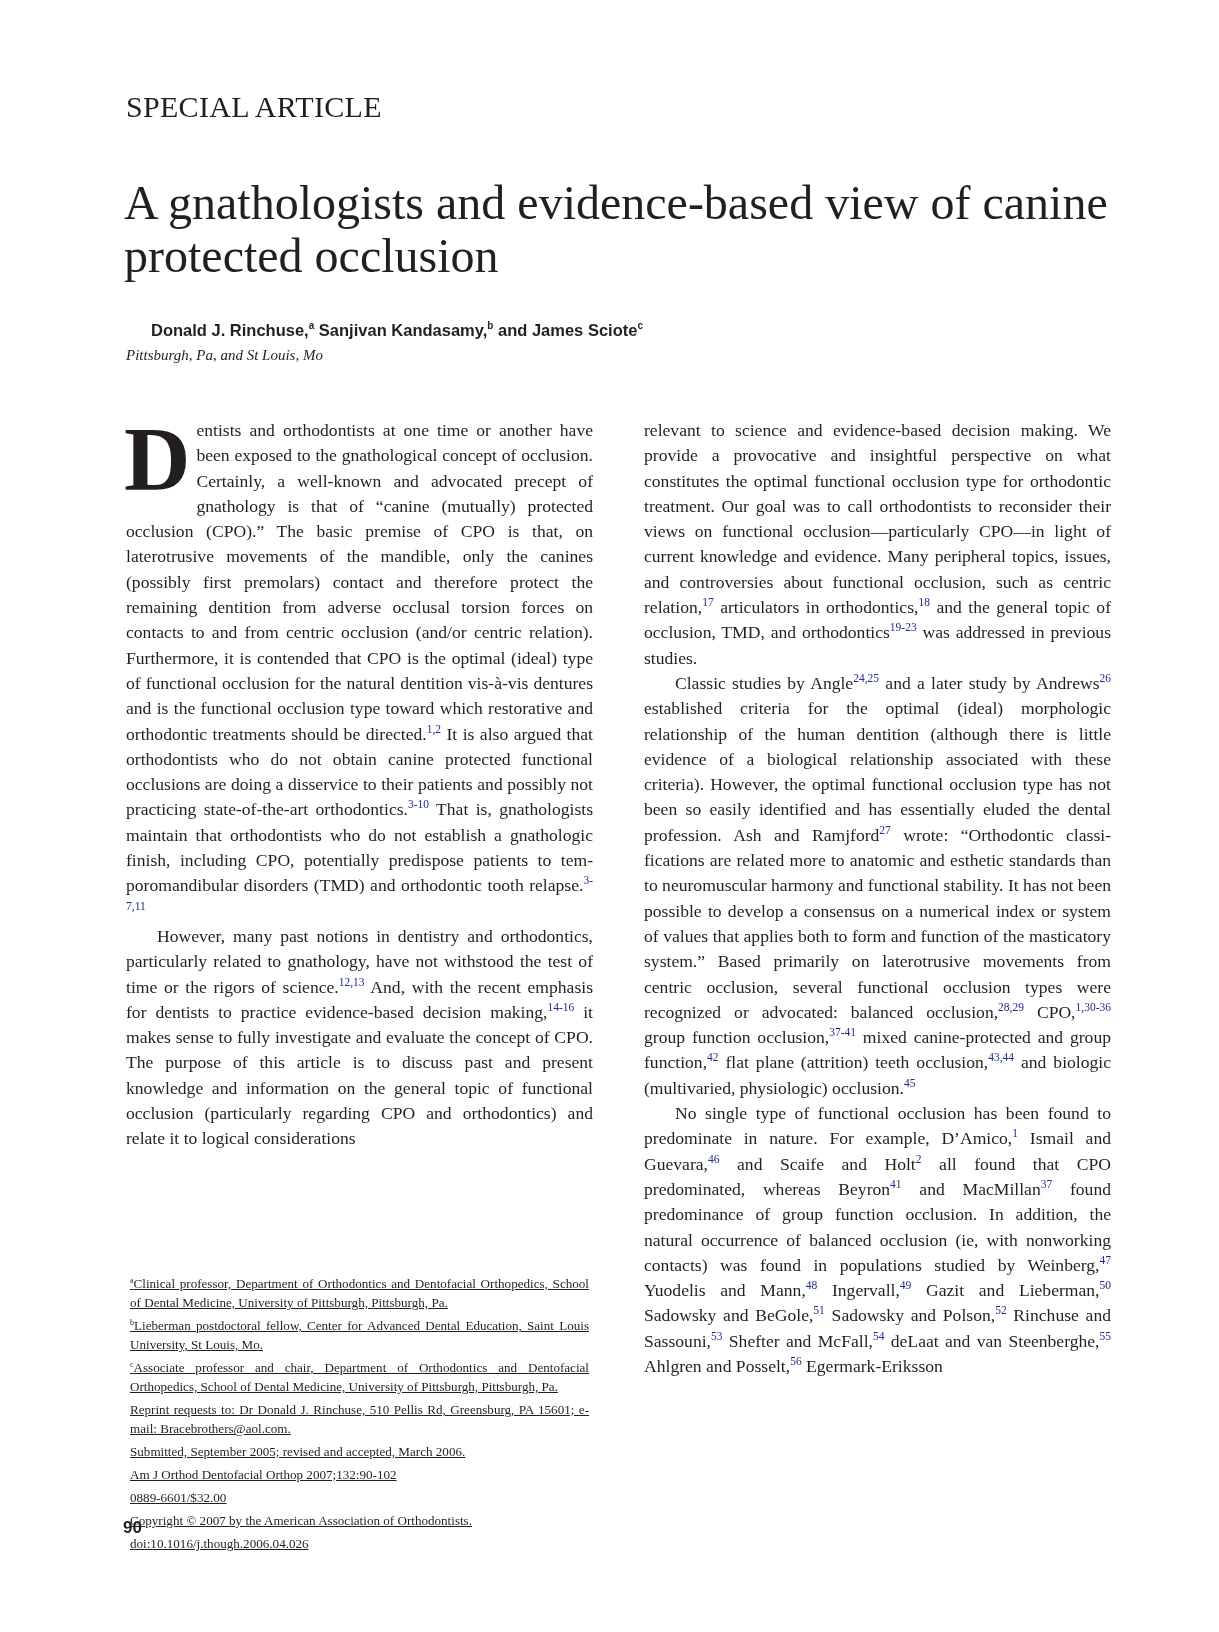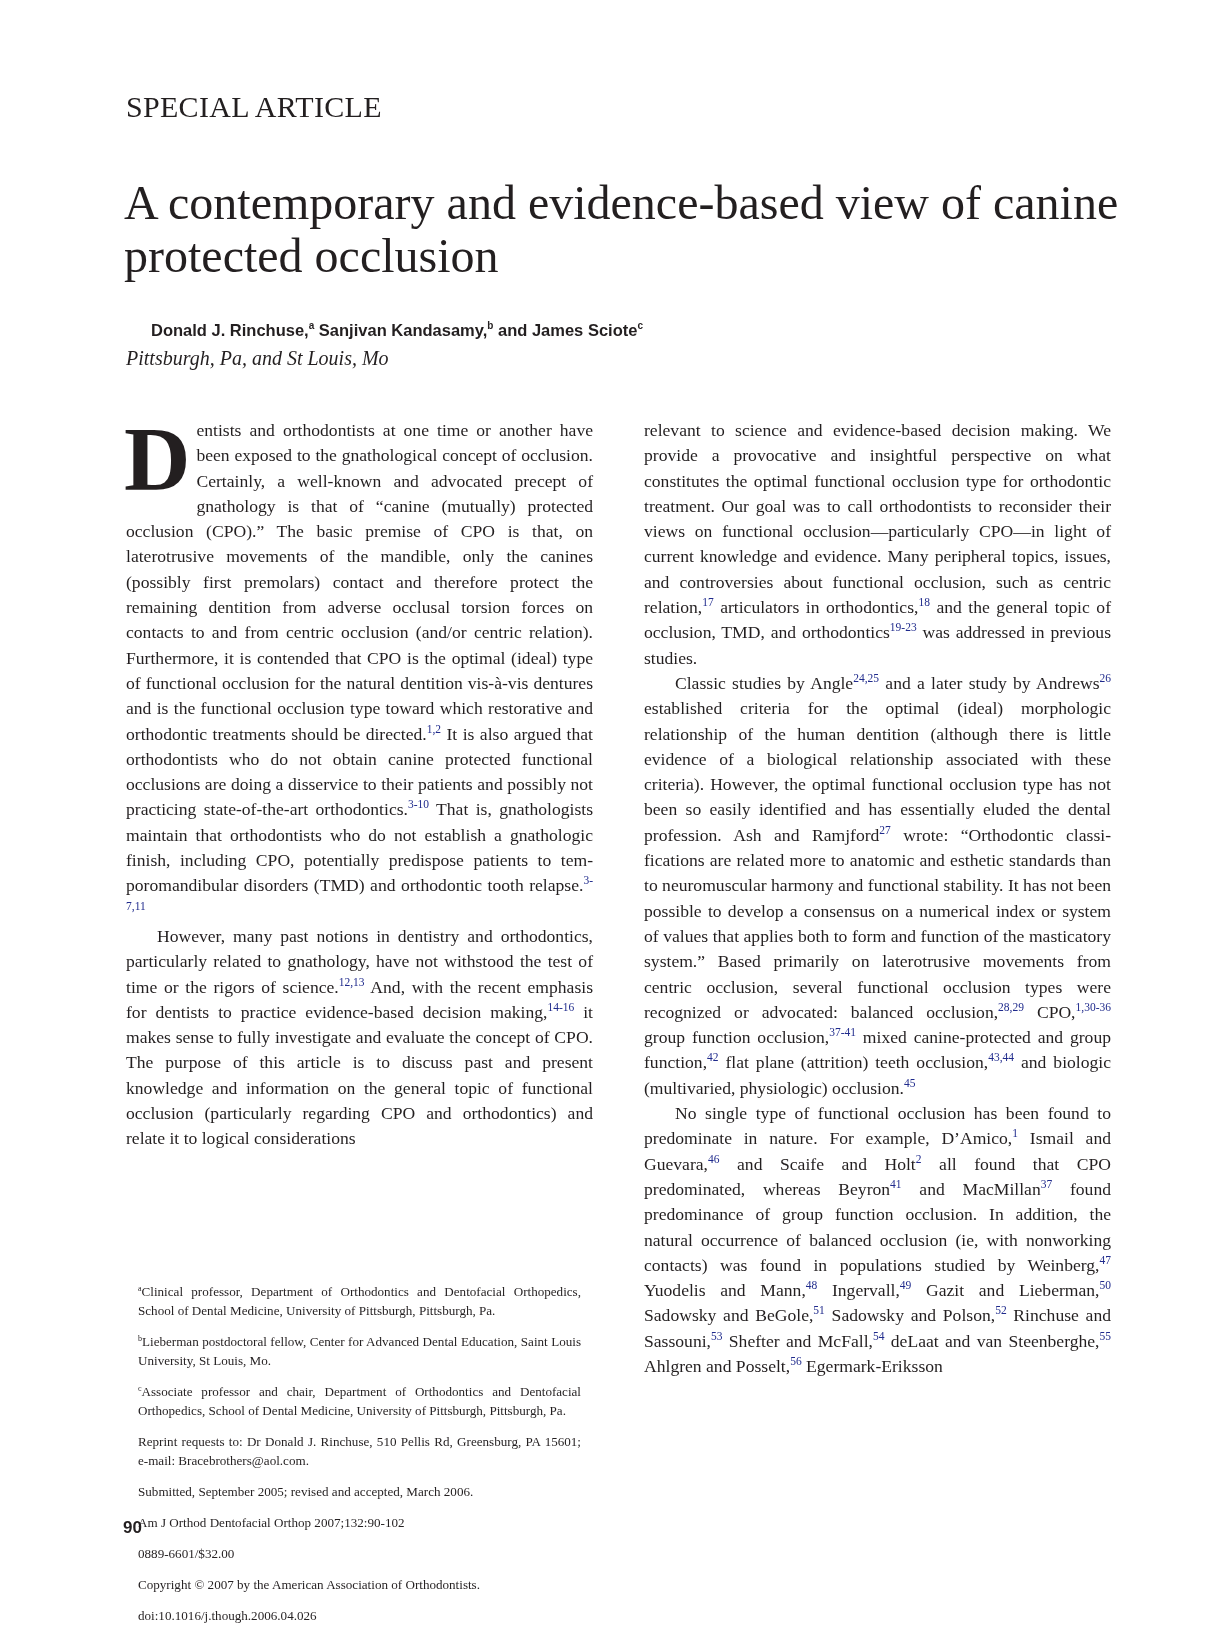--- a/index.html
+++ b/index.html
@@ -2,39 +2,39 @@
 <html><head>
 <meta charset="utf-8">
 <style>
   html, body { margin: 0; padding: 0; background: #ffffff; }
   body { width: 1219px; height: 1632px; position: relative; overflow: hidden;
          font-family: "Liberation Serif", "DejaVu Serif", serif; color: #231f20; }
   .section-label { position: absolute; left: 126px; top: 90px; font-size: 30px; letter-spacing: 0.3px; }
   .title { position: absolute; left: 124px; top: 176px; width: 1000px; font-size: 48px; line-height: 53px; font-weight: normal; margin: 0; }
   .authors { position: absolute; left: 126px; top: 320px; font-family: "Liberation Sans", "DejaVu Sans", sans-serif; font-weight: bold; font-size: 16.5px; margin-left: 25px; }
   .authors sup { font-size: 10px; }
-  .location { position: absolute; left: 126px; top: 347px; font-style: italic; font-size: 20px; }
+  .location { position: absolute; left: 126px; top: 347px; font-style: italic; font-size: 15px; }
   .col { position: absolute; width: 467px; font-size: 17.6px; line-height: 25.3px; text-align: justify; hyphens: manual; }
   .col-left { left: 126px; top: 418px; }
   .col-right { left: 644px; top: 418px; }
   .col p { margin: 0; }
   .col p.indent { text-indent: 31px; }
   .dropcap { float: left; font-size: 92px; line-height: 72px; font-weight: bold; margin: 5px 6px 0 -2px; height: 74px; }
   sup.ref { color: #1f2a8c; font-size: 11.5px; line-height: 0; vertical-align: 7px; }
   .notes { position: absolute; left: 126px; top: 1270px; width: 467px; font-size: 13.1px; line-height: 19px; text-align: justify; }
-  .notes div { margin: 12px; }
+  .notes div { margin: 4px; text-decoration: underline; }
   .notes sup { font-size: 8px; line-height: 0; vertical-align: 5px; }
   .page-number { position: absolute; left: 123px; top: 1518px; font-family: "Liberation Sans", "DejaVu Sans", sans-serif; font-weight: bold; font-size: 17px; }
 </style>
 </head>
 <body>
 
 <div class="section-label">SPECIAL ARTICLE</div>
 
-<h1 class="title">A contemporary and evidence-based view of canine protected occlusion</h1>
+<h1 class="title">A gnathologists and evidence-based view of canine protected occlusion</h1>
 
 <div class="authors">
   <span>Donald J. Rinchuse,</span><sup>a</sup>
   <span>Sanjivan Kandasamy,</span><sup>b</sup>
   <span>and James Sciote</span><sup>c</sup>
 </div>
 
 <div class="location">Pittsburgh, Pa, and St Louis, Mo</div>
 
 <div class="col col-left">

